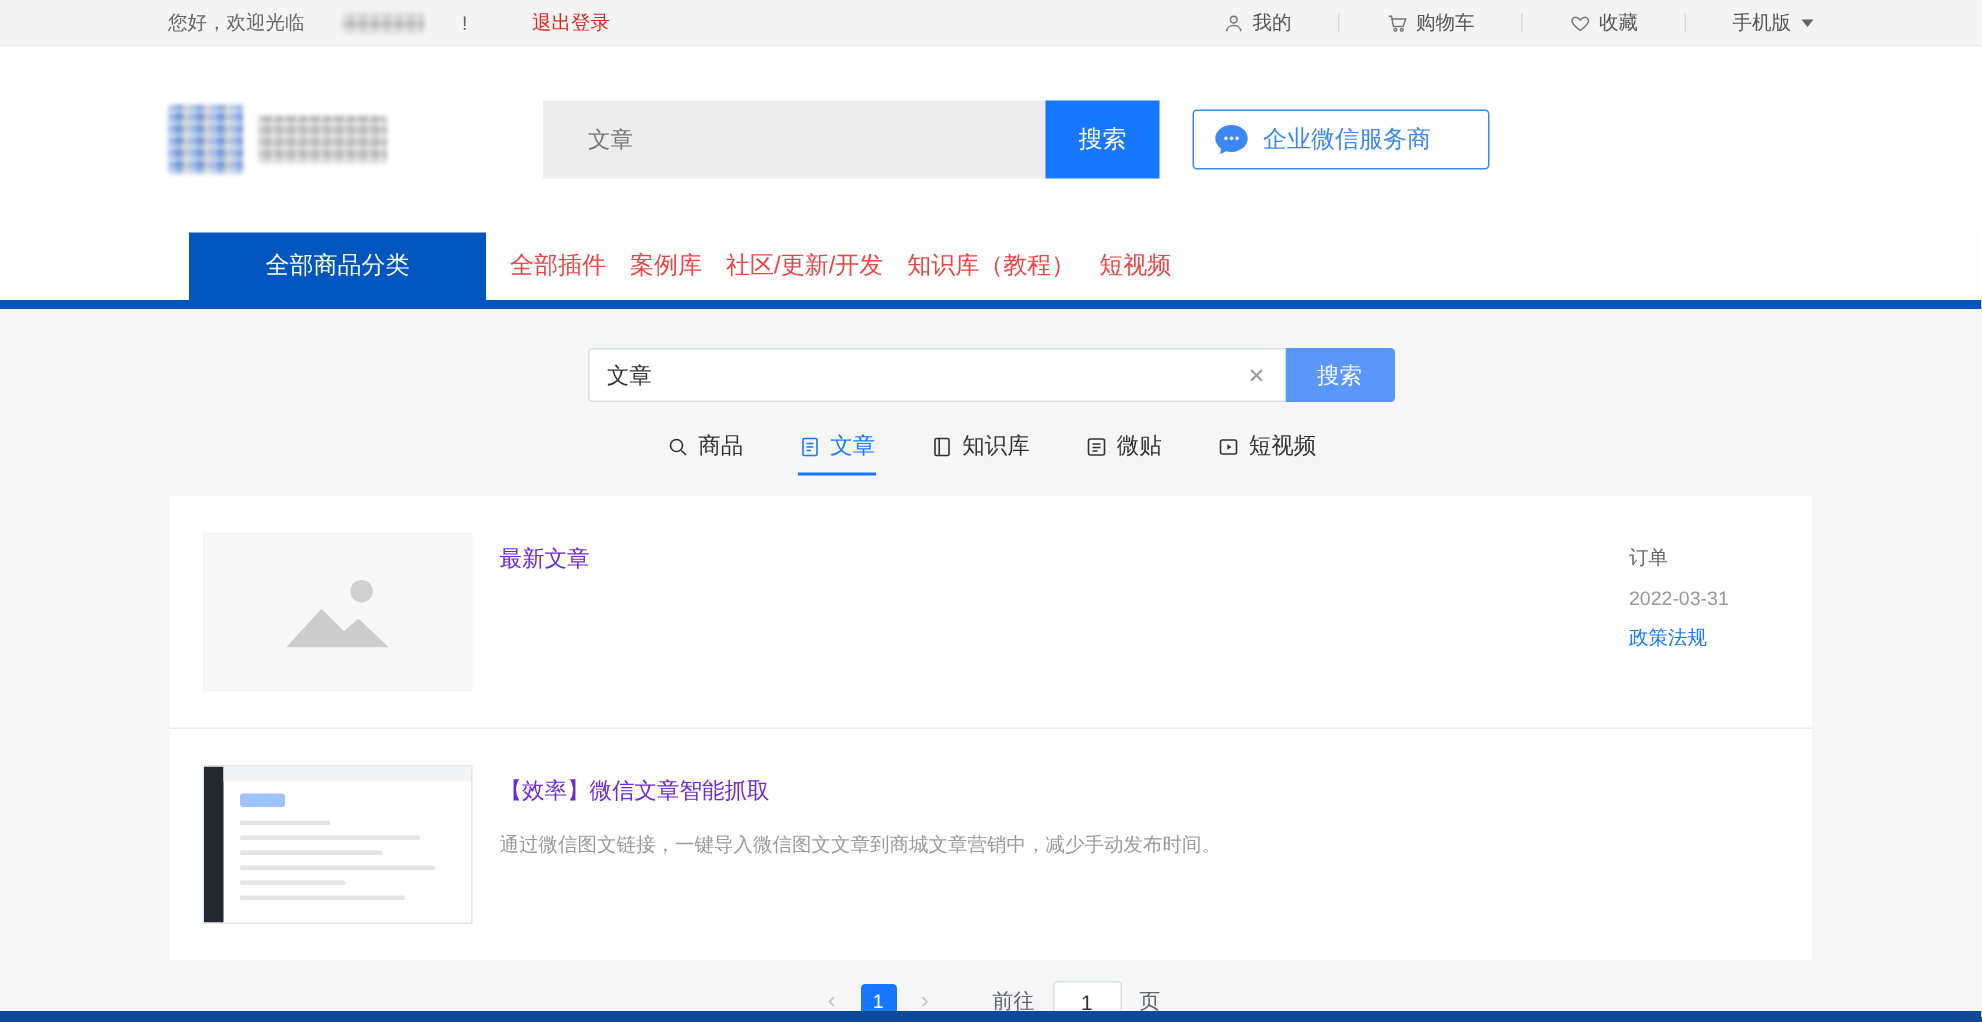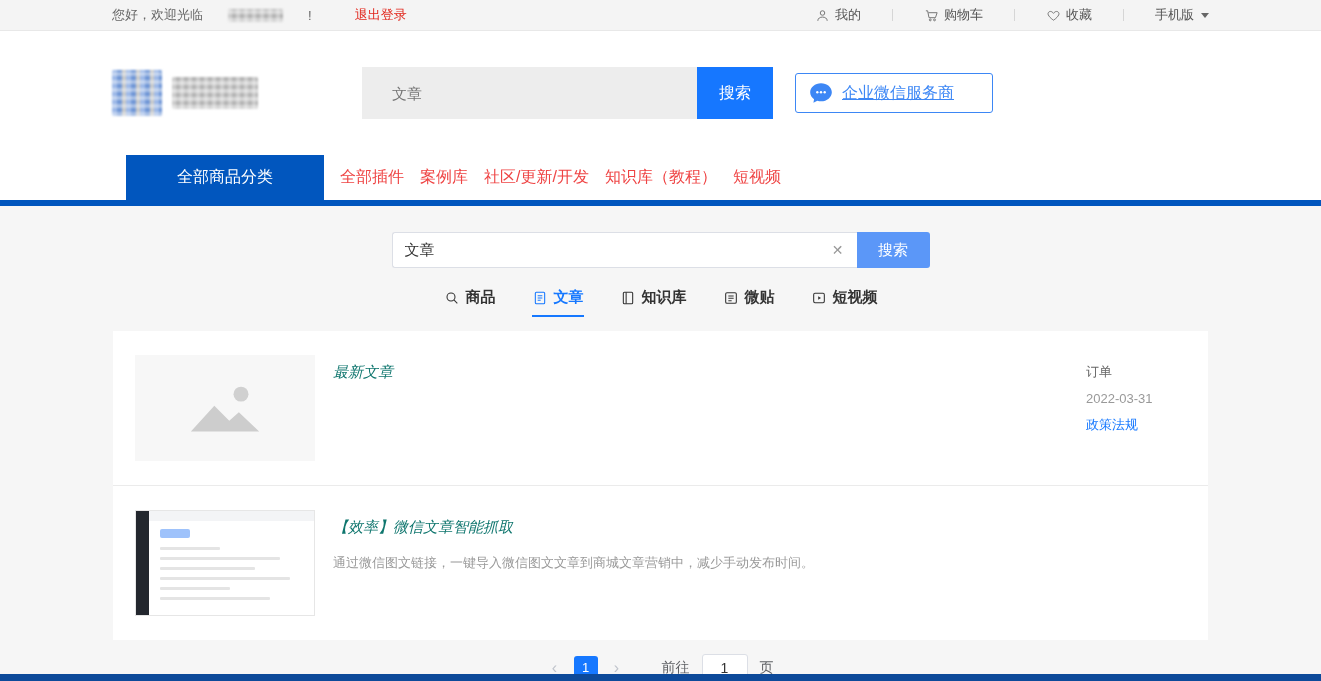--- a/index.html
+++ b/index.html
@@ -43,57 +43,57 @@
   .logo-mark { width:50px; height:46px; }
   .logo-word { width:86px; height:32px; }
   .slogan {
     margin-left:24px; font-size:30px; font-weight:bold; font-style:italic;
     font-family:"Liberation Serif","DejaVu Serif",serif;
     color:#4f7ce0; text-shadow:1px 2px 2px rgba(70,100,190,.4); white-space:nowrap;
   }
   .header-search { display:flex; margin-left:104px; }
   .hs-input { width:335px; height:52px; background:#ededed; border:none; outline:none; padding:0 20px 0 30px; font-size:15px; color:#888; }
   .hs-btn { width:76px; height:52px; background:#1677ff; color:#fff; border:none; font-size:16px; cursor:pointer; }
-  .wecom { margin-left:22px; height:40px; min-width:198px; border:1px solid #3d87f5; border-radius:3px; background:#fff; display:flex; align-items:center; gap:8px; padding:0 12px; color:#3d87f5; font-size:16px; cursor:pointer;text-decoration:underline; }
+  .wecom { margin-left:22px; height:40px; min-width:198px; border:1px solid #3d87f5; border-radius:3px; background:#fff; display:flex; align-items:center; gap:8px; padding:0 12px; color:#3d87f5; font-size:16px; cursor:pointer; }
   .wecom-icon { width:26px; height:26px; }
 
   
   .nav { position:relative; height:51px; }
   .nav-inner { display:flex; align-items:stretch; height:45px; }
   .nav-item { display:flex; align-items:center; font-size:16px; color:#ef4444; margin-left:16px; cursor:pointer; white-space:nowrap; }
   .nav-item.active { margin-left:14px; width:198px; justify-content:center; background:#0156be; color:#fff; font-size:16px; }
   .nav-underline { position:absolute; left:0; right:0; bottom:0; height:6px; background:#0156be; }
 
   
   .content { background:#f6f6f6; height:468px; padding-top:26px; }
 
   .search-panel { display:flex; justify-content:center; }
   .sp-wrap { position:relative; width:465px; height:36px; }
   .sp-input { width:100%; height:36px; background:#fff; border:1px solid #dcdfe6; border-right:none; border-radius:3px 0 0 3px; outline:none; padding:0 38px 0 12px; font-size:15px; color:#333; }
   .sp-clear { position:absolute; right:13px; top:9px; font-size:14px; color:#999; cursor:pointer; line-height:18px; }
   .sp-btn { width:73px; height:36px; background:#5b97f8; color:#fff; border:none; border-radius:0 3px 3px 0; font-size:15px; cursor:pointer; }
 
   .sp-tabs { display:flex; justify-content:center; gap:36px; margin-top:20px; font-size:15px; }
-  .sp-tab { display:flex; align-items:center; gap:6px; color:#333; padding-bottom:8px; cursor:pointer; border-bottom:2px solid transparent;font-weight:bold; }
+  .sp-tab { display:flex; align-items:center; gap:6px; color:#333; padding-bottom:8px; cursor:pointer; border-bottom:2px solid transparent; }
   .sp-tab.active { color:#1678ff; border-bottom-color:#1678ff; }
   .icon-t { width:16px; height:16px; stroke:currentColor; fill:none; stroke-width:1.6; }
 
   
   .card { width:1095px; margin:14px auto 0; background:#fff; }
   .result { display:flex; padding:24px 22px; }
   .result.bordered { border-bottom:1px solid #ebebeb; }
   .thumb { width:180px; height:106px; flex:none; cursor:pointer; }
   .thumb-ph { background:#f7f7f7; display:flex; align-items:center; justify-content:center; }
   .thumb-shot { background:#fff; border:1px solid #e6e6e6; position:relative; overflow:hidden; }
   .t2-side { position:absolute; left:0; top:0; bottom:0; width:13px; background:#23272e; }
   .t2-top { position:absolute; left:13px; top:0; right:0; height:10px; background:#f3f4f6; }
   .t2-chip { position:absolute; left:24px; top:18px; width:30px; height:9px; background:#9ec2fb; border-radius:2px; }
   .t2-line { position:absolute; height:3px; background:#e4e4e4; border-radius:1px; }
   .result-main { flex:1; padding:8px 18px 0 18px; min-width:0; }
-  .result-title { font-size:15px; color:#0f766e; cursor:pointer;font-style:italic; }
+  .result-title { font-size:15px; color:#6d28d9; cursor:pointer; }
   .result-desc { font-size:13px; color:#9a9a9a; margin-top:16px; line-height:1.5; }
   .result-meta { width:100px; flex:none; padding-top:8px; display:flex; flex-direction:column; gap:10px; font-size:13px; }
   .meta-label { color:#666; }
   .meta-date { color:#999; }
   .meta-cat { color:#1678ff; cursor:pointer; }
 
   
   .pagination { display:flex; align-items:center; justify-content:center; margin-top:14px; gap:12px; font-size:14px; color:#606266; }
   .pg-arrow { color:#c0c4cc; font-size:16px; cursor:pointer; width:14px; text-align:center; user-select:none; }
   .pg-current { width:24px; height:24px; background:#1678ff; color:#fff; border-radius:3px; display:flex; align-items:center; justify-content:center; font-size:13px; cursor:pointer; }

